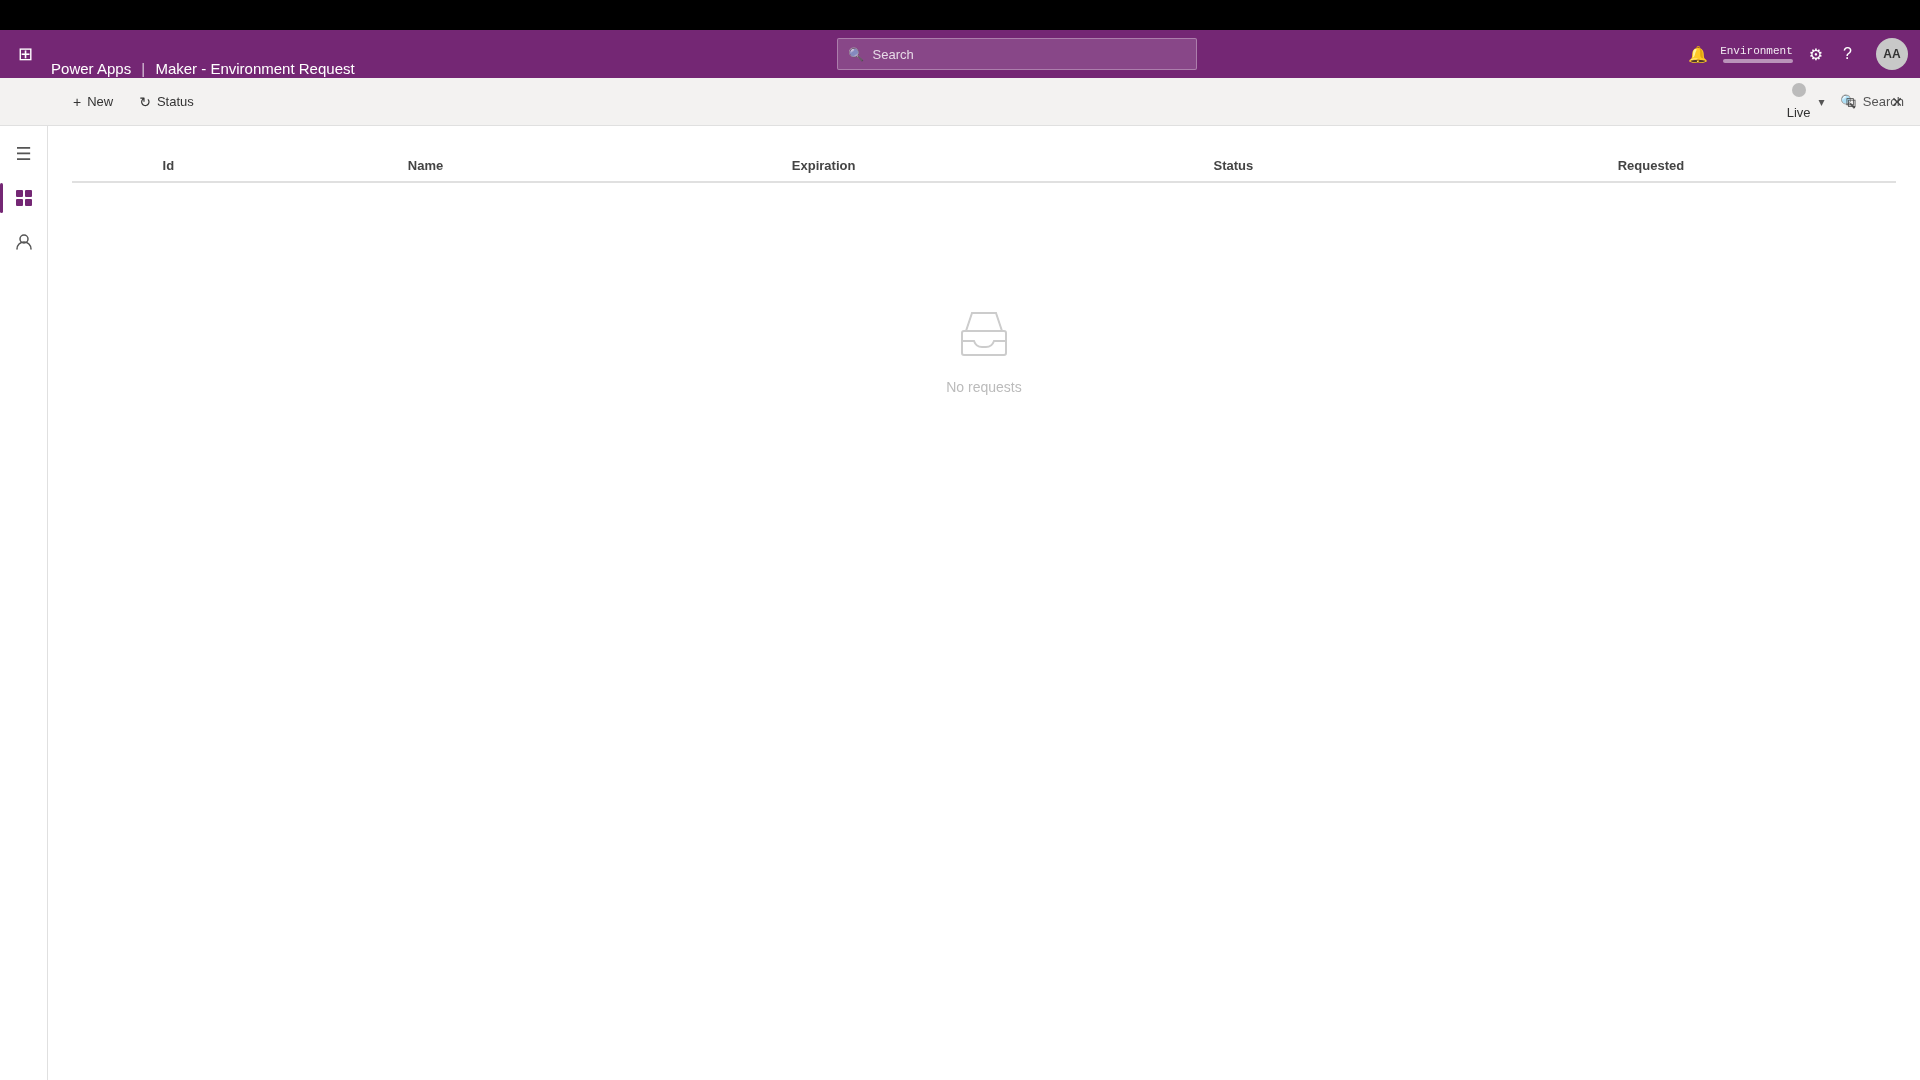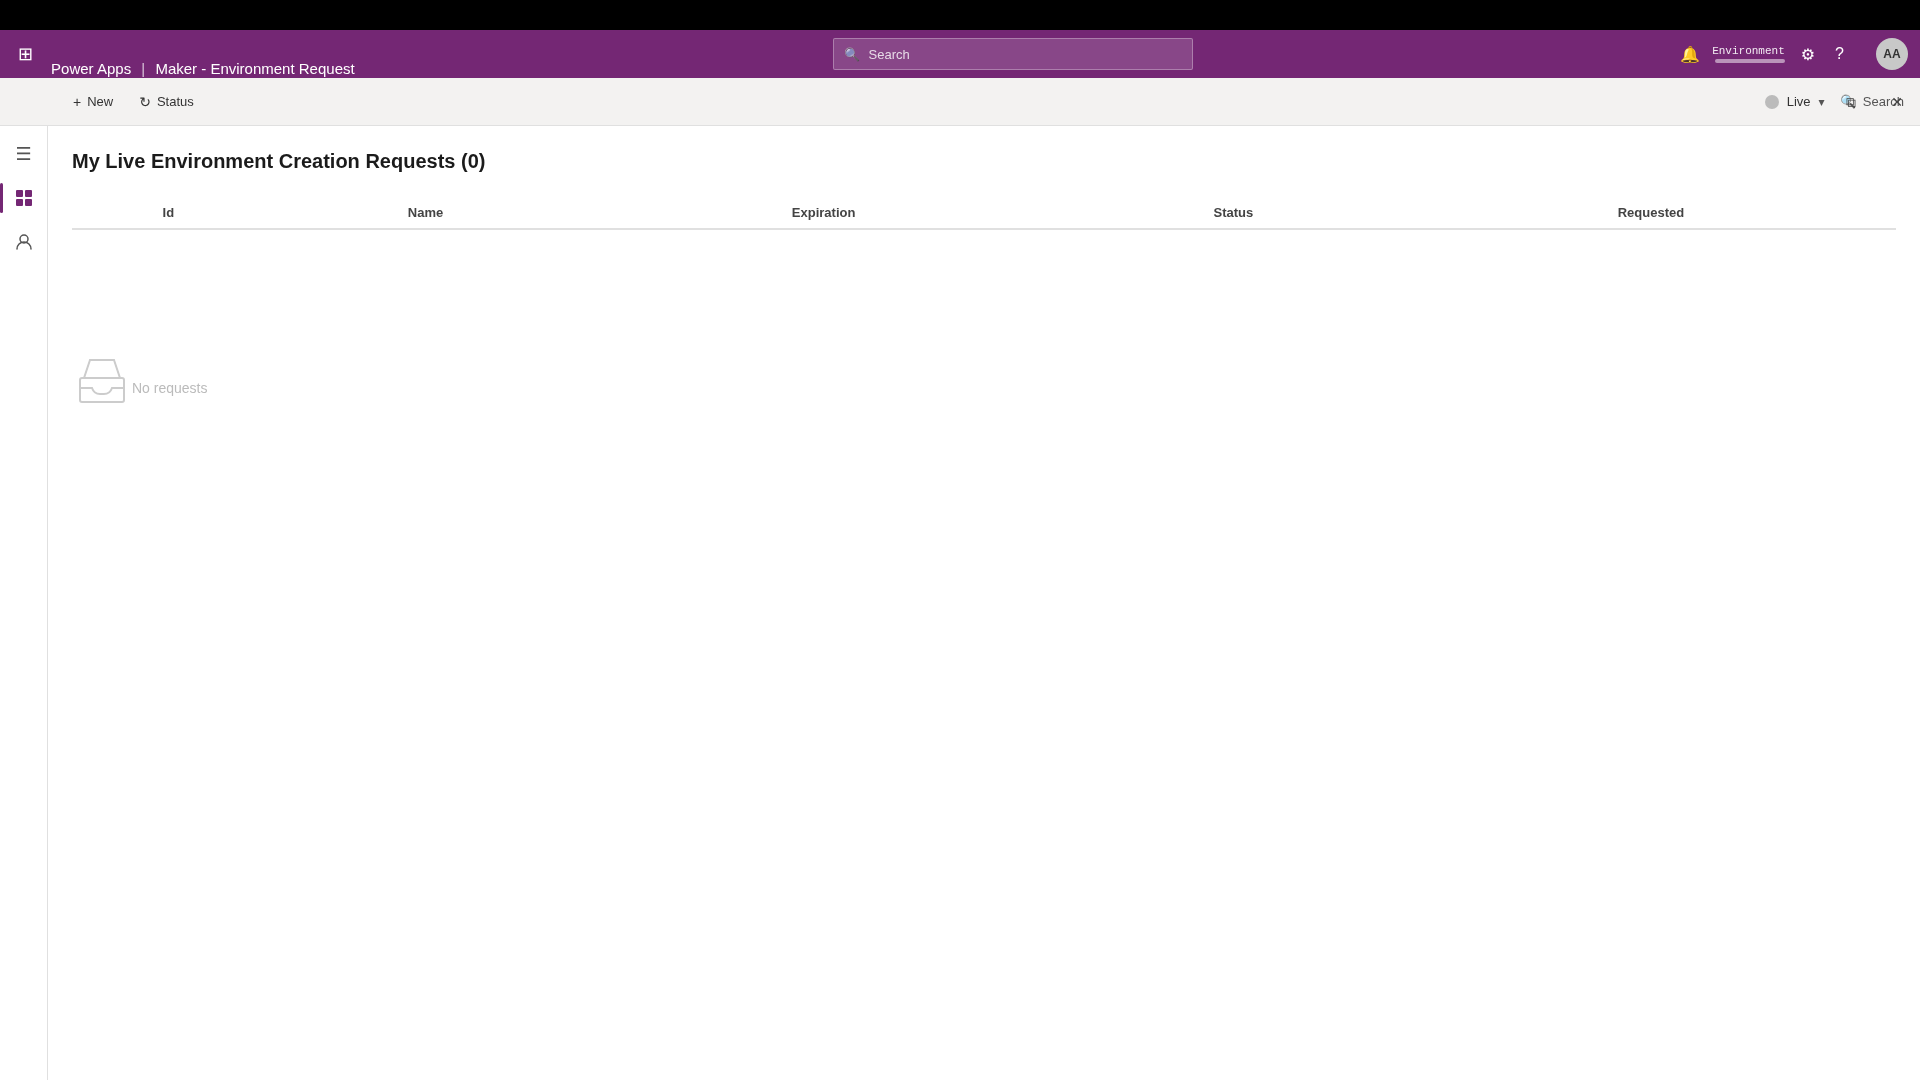--- a/index.html
+++ b/index.html
@@ -114,21 +114,21 @@
       height: 32px;
       background: #c8c8c8;
       border-radius: 50%;
       display: flex;
       align-items: center;
       justify-content: center;
       color: #333;
       font-size: 12px;
       font-weight: 600;
       cursor: pointer;
-      margin-left: 20px;
+      margin-left: 12px;
     }
 
     .toolbar-btn {
       display: flex;
       align-items: center;
       gap: 6px;
       padding: 6px 12px;
       border: 1px solid transparent;
       background: transparent;
       cursor: pointer;
@@ -147,20 +147,21 @@
       align-items: center;
       gap: 8px;
     }
 
     .live-badge {
       display: flex;
       align-items: center;
       gap: 8px;
       font-size: 13px;
       color: #333;
+      flex-direction: column;
     }
 
     .live-icon {
       width: 14px;
       height: 14px;
       border-radius: 50%;
       background: #bbb;
       display: inline-block;
     }
 
@@ -239,21 +240,21 @@
       text-align: center;
       padding: 8px 12px;
       font-size: 13px;
       font-weight: 600;
       color: #444;
     }
 
     
     .empty-state {
       display: flex;
-      flex-direction: row;
+      flex-direction: column;
       align-items: center;
       justify-content: flex-start;
       padding: 120px 0;
       color: #bbb;
     }
 
     .empty-icon {
       margin-bottom: 12px;
     }
 
@@ -356,21 +357,20 @@
     </div>
     <div class="sidebar-icon-btn">
       <svg width="20" height="20" viewBox="0 0 20 20" fill="none" xmlns="http://www.w3.org/2000/svg">
         <circle cx="10" cy="7" r="4" stroke="#555" stroke-width="1.5" fill="none"></circle>
         <path d="M3 17c0-3.866 3.134-7 7-7s7 3.134 7 7" stroke="#555" stroke-width="1.5" fill="none" stroke-linecap="round"></path>
       </svg>
     </div>
   </div>
 
   <div class="content">
-    <div class="page-title">My Live Environment Creation Requests (0)</div>
 
     <table class="data-table">
       <thead>
         <tr>
           <th>Id</th>
           <th>Name</th>
           <th>Expiration</th>
           <th>Status</th>
           <th>Requested</th>
         </tr>

